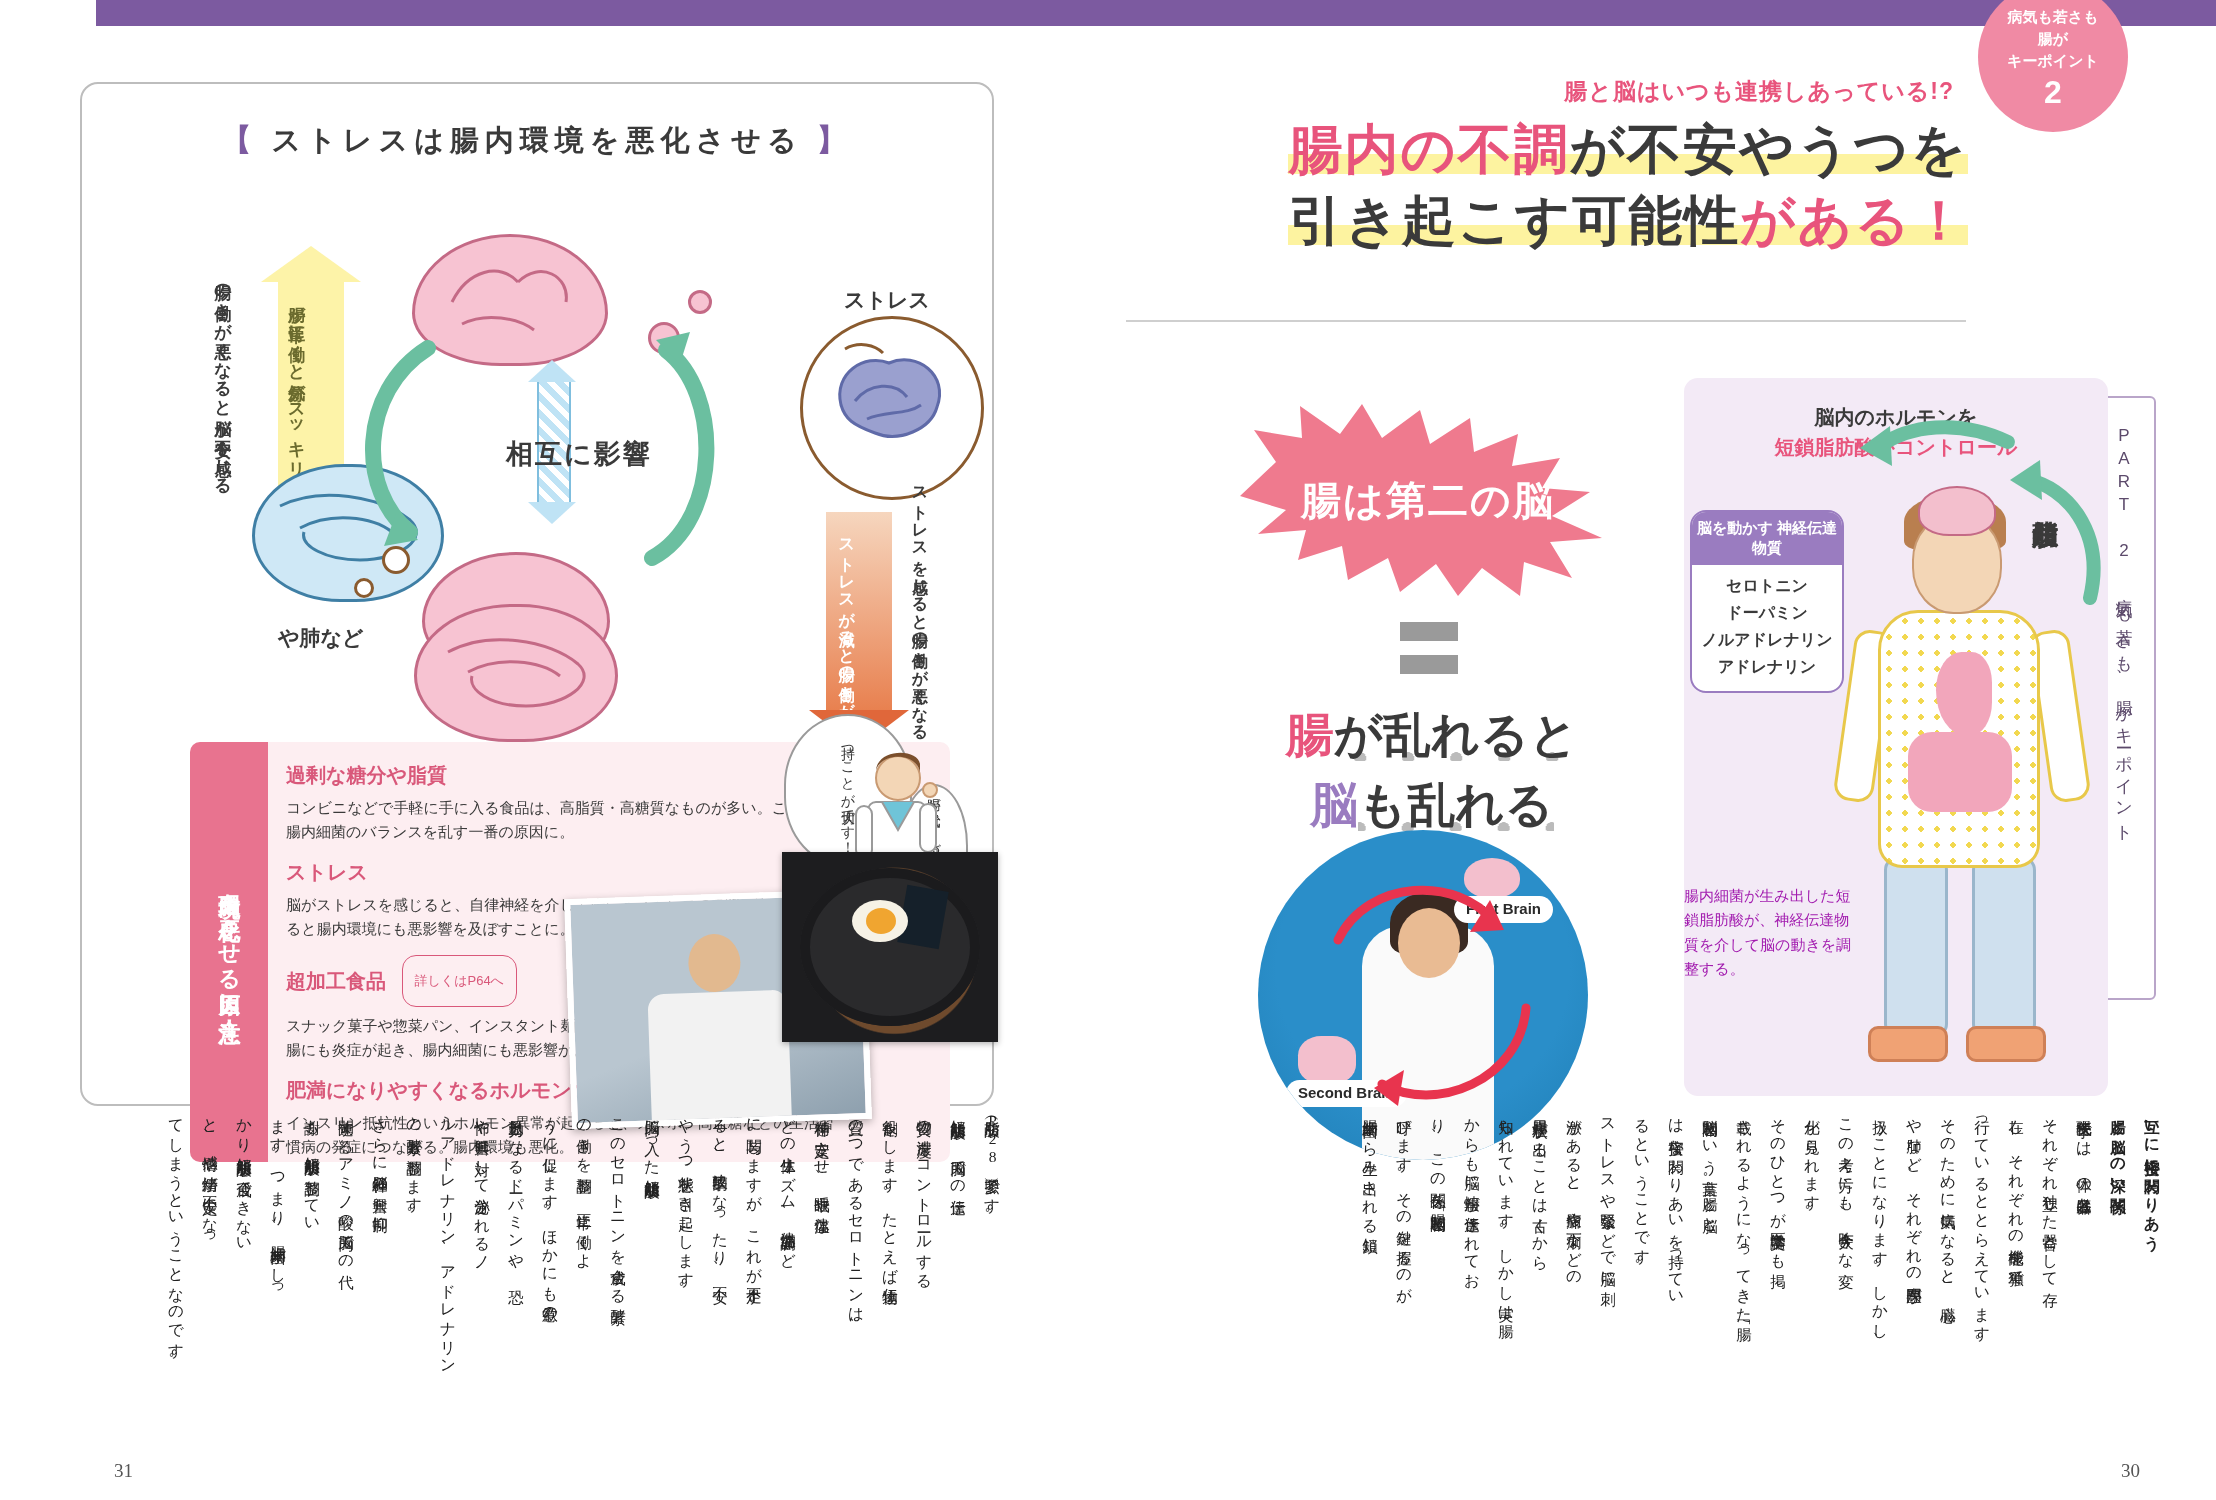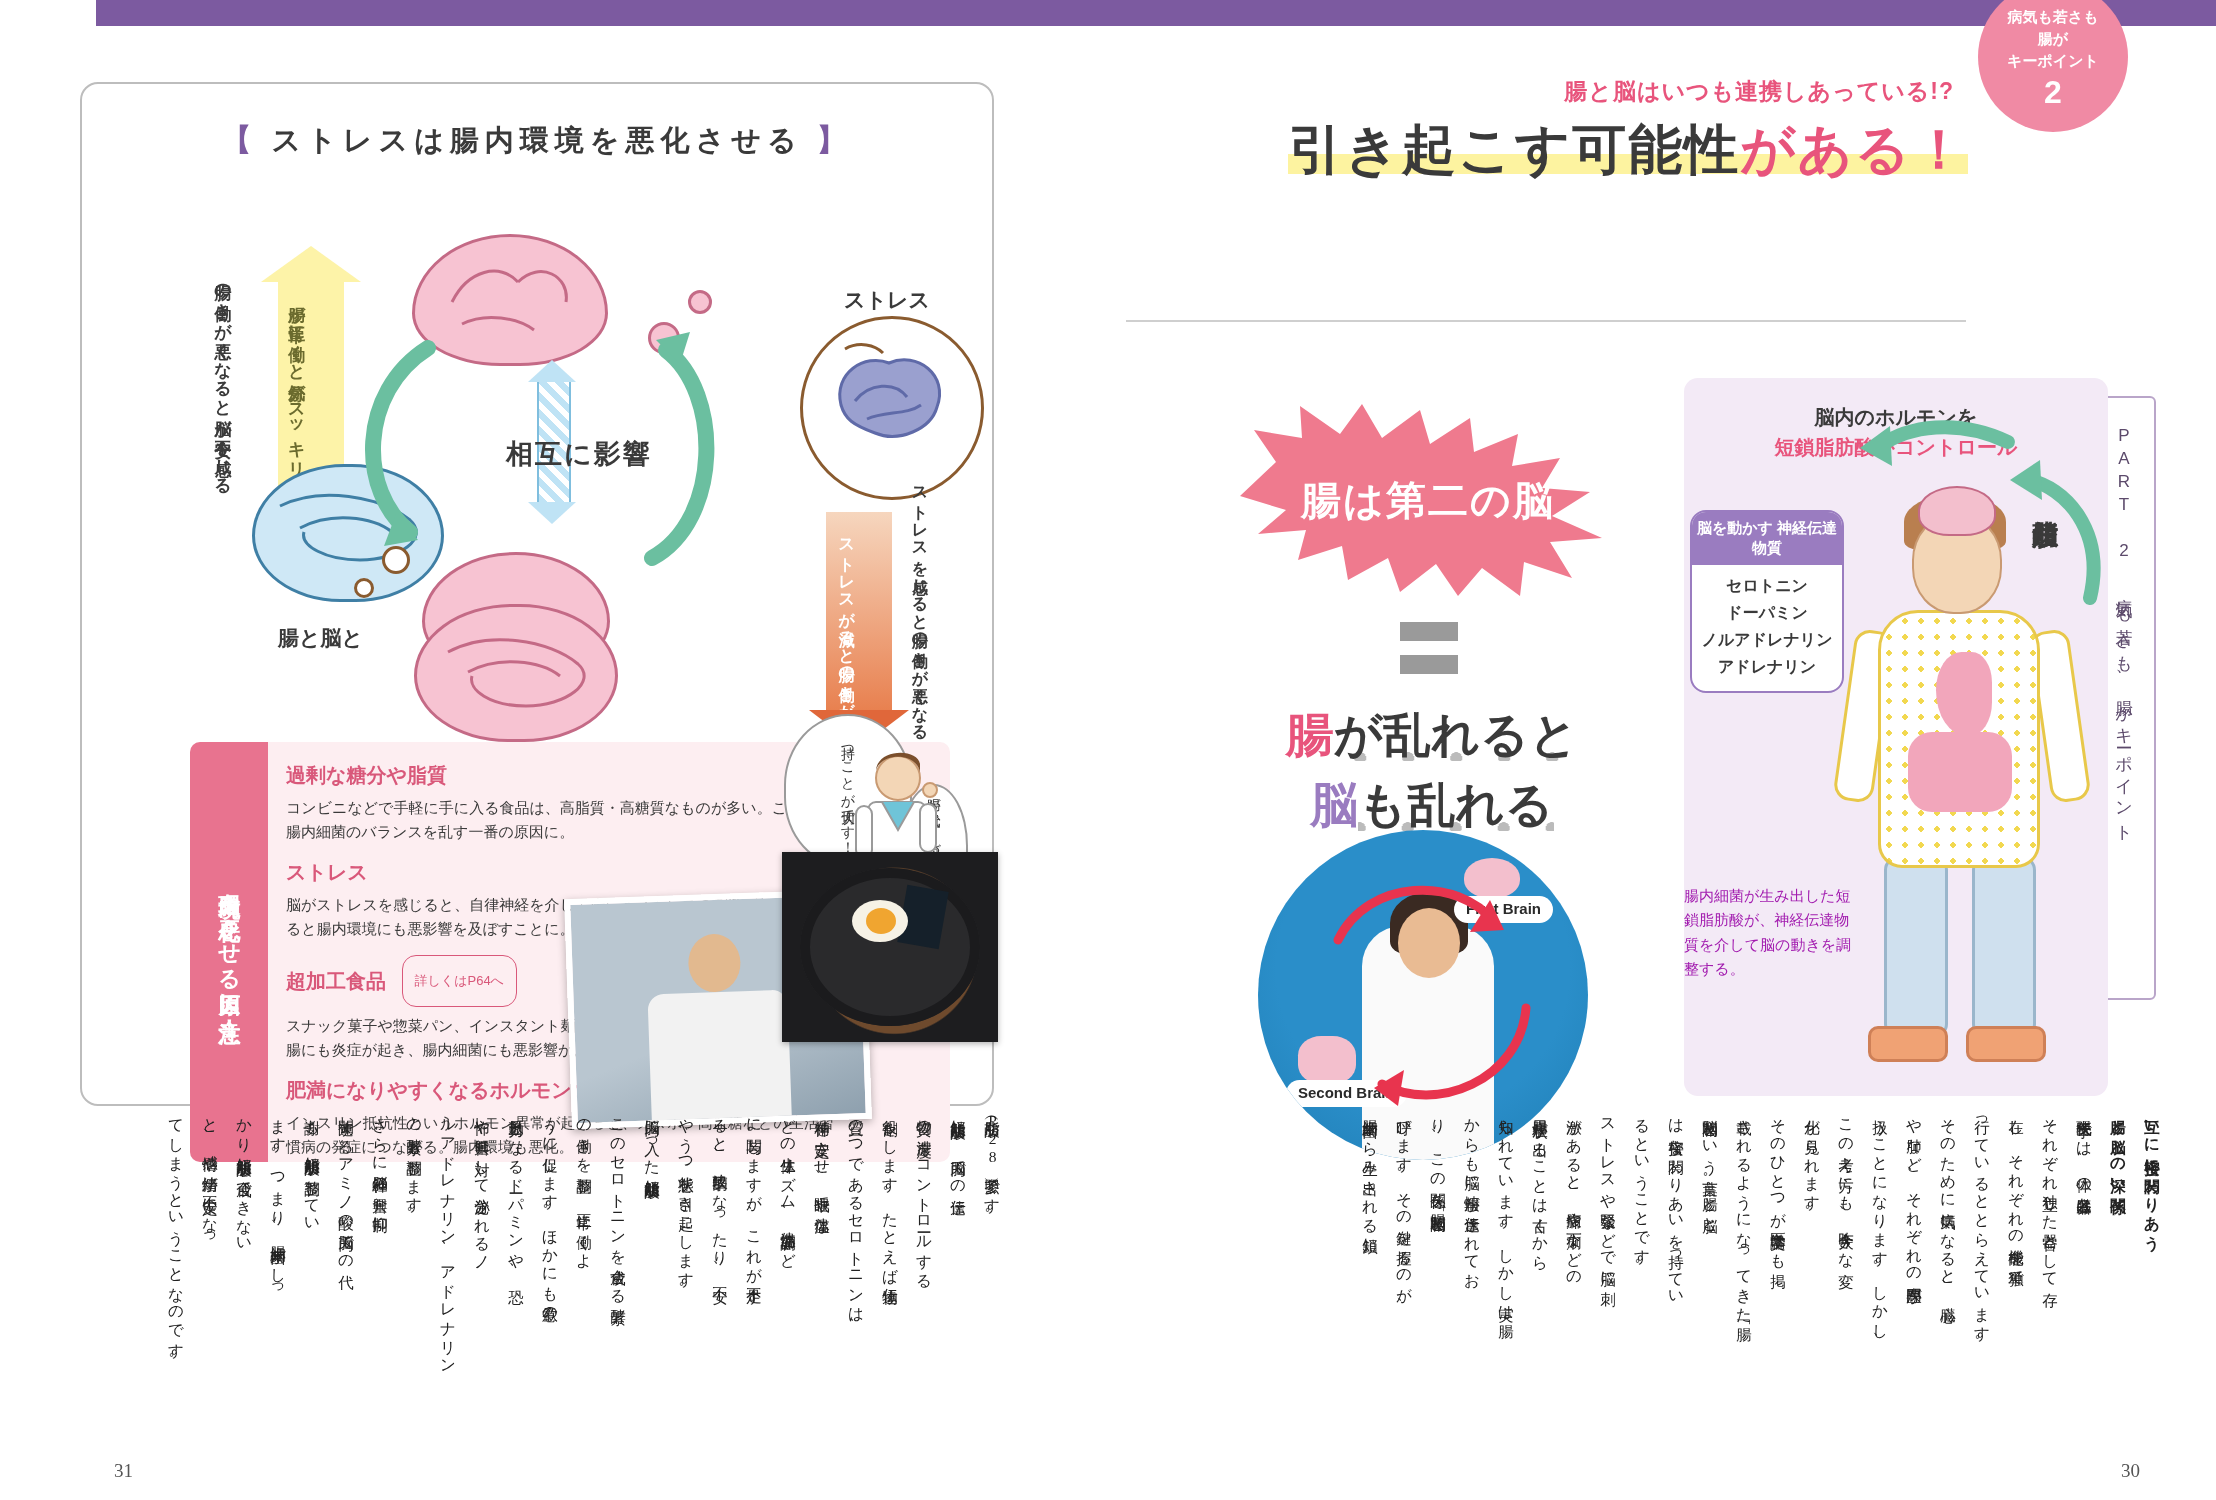--- a/index.html
+++ b/index.html
@@ -393,21 +393,21 @@
         <path d="M52,82 C66,64 92,62 104,78 M64,100 C82,92 104,96 118,86" fill="none" stroke="#5f6aa8" stroke-width="3"></path>
         <path d="M42,30 C56,22 72,26 80,34" fill="none" stroke="#8a5b2f" stroke-width="3"></path>
       </svg>
     </div>
 
     <div class="orange-arrow">
       <div class="lbl vtext">ストレスが減ると腸の働きが正常化</div>
     </div>
     <div class="right-caption vtext">ストレスを感じると腸の働きが悪くなる</div>
 
-    <div class="gut-bad">腸と脳と</div>
+    <div class="gut-bad">や肺など</div>
 
     <div class="infobox">
       <div class="side vtext">腸内環境を悪化させる原因に注意！</div>
       <div class="body">
         <p class="ib-h">
           <span>過剰な糖分や脂質</span>
         </p>
         <p class="ib-p">コンビニなどで手軽に手に入る食品は、高脂質・高糖質なものが多い。これらは腸内細菌のバランスを乱す一番の原因に。</p>
 
         <p class="ib-h">
@@ -490,20 +490,23 @@
     <span>病気も若さも</span>
     <span>腸が</span>
     <span>キーポイント</span>
     <span class="num">2</span>
   </div>
 
   <div class="r-kicker">腸と脳はいつも連携しあっている!?</div>
 
   <div class="r-title">
     <div>
+      <span class="pink hl">腸内の不調</span><span class="hl">が不安やうつを</span>
+    </div>
+    <div>
       <span class="hl">引き起こす可能性</span><span class="pink hl">がある！</span>
     </div>
   </div>
   <div class="r-rule"></div>
 
   <div class="side-bracket">
     <div class="t">PART 2　病気も若さも、腸がキーポイント</div>
   </div>
 
   <div class="burst">

